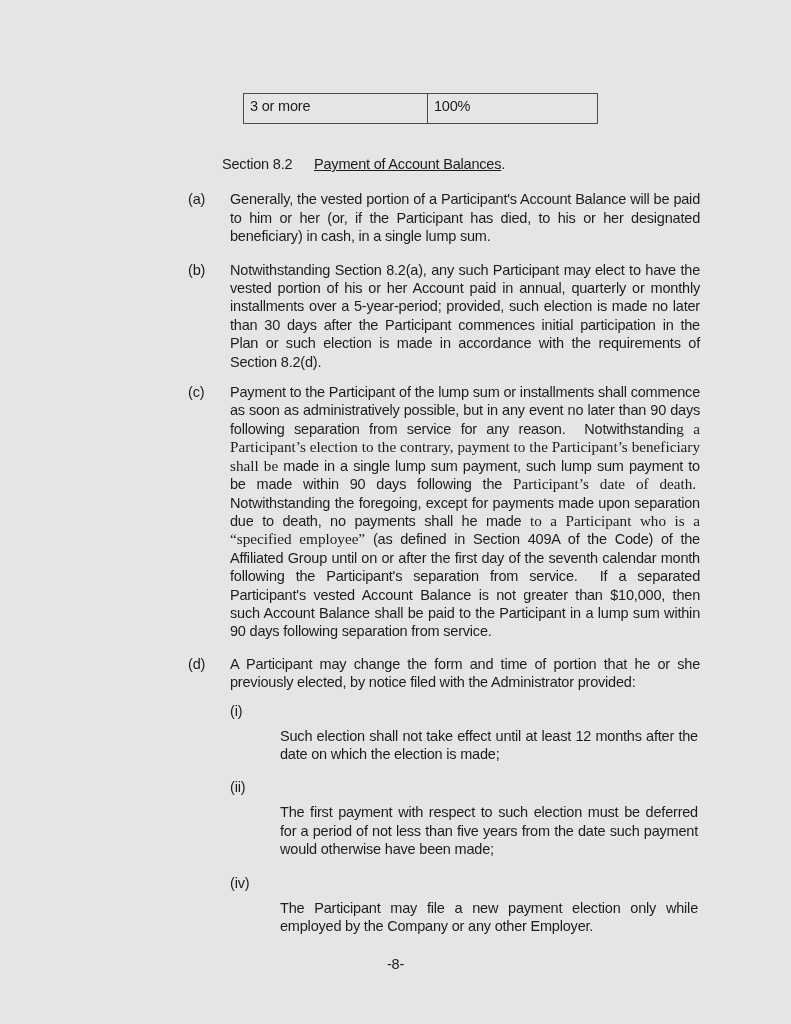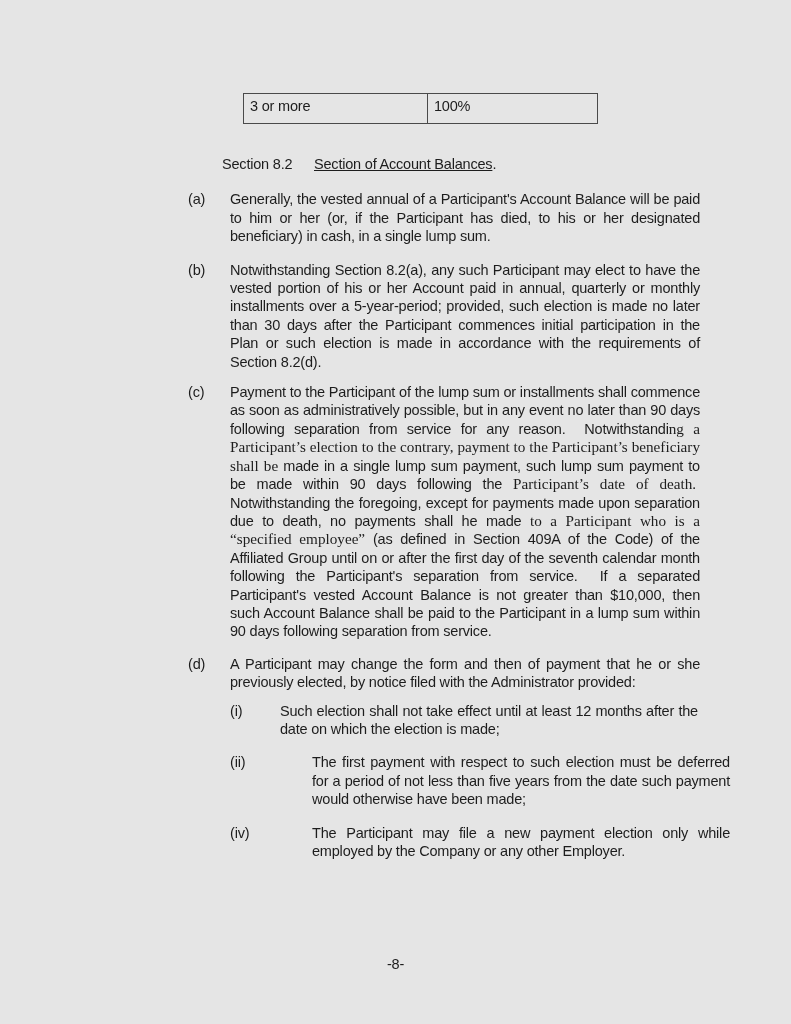--- a/index.html
+++ b/index.html
@@ -30,28 +30,28 @@
   .heading { margin-top:31px; white-space:nowrap; }
   .hnum { display:inline-block; width:92px;margin-left:34px; }
   .htitle { text-decoration:underline; }
 
   .para { display:flex; }
   .para .plabel { flex:none; width:42px; }
   .para .ptext { flex:none; width:470px; text-align:justify; text-justify:inter-word; }
 
   .item { display:flex; margin-left:42px; }
   .item .ilabel { flex:none; width:50px; }
-  .item .itext { flex:none; width:418px; text-align:justify; text-justify:inter-word; }
+  .item .itext { flex:none; width:418px; text-align:justify; text-justify:inter-word;margin-top:25px; }
 
   .mt-a { margin-top:17px; }
   .mt-b { margin-top:15px; }
   .mt-c { margin-top:12px; }
   .mt-d { margin-top:14px; }
   .mt-i { margin-top:10px; }
-  .mt-ii { margin-top:15px;gap:32px; }
+  .mt-ii { margin-top:15px; }
 
   .serif {
     font-family:"Liberation Serif", serif;
     font-size:15.2px;
     letter-spacing:0;
   }
 
   .footer {
     position:absolute; left:0; top:955px; width:100%;
     text-align:center; font-size:14.5px;
@@ -66,41 +66,41 @@
     <table class="vtable">
       <tbody>
           <tr>
         <td class="c1">3 or more</td>
         <td class="c2">100%</td>
       </tr>
     </tbody>
       </table>
 
     <div class="heading">
-      <span class="hnum">Section 8.2</span><span class="htitle">Section of Account Balances</span><span>.</span>
+      <span class="hnum">Section 8.2</span><span class="htitle">Payment of Account Balances</span><span>.</span>
     </div>
 
     <div class="para mt-a">
       <div class="plabel">(a)</div>
-      <div class="ptext"><span>Generally, the vested annual of a Participant's Account Balance will be paid to him or her (or, if the Participant has died, to his or her designated beneficiary) in cash, in a single lump sum.</span></div>
+      <div class="ptext"><span>Generally, the vested portion of a Participant's Account Balance will be paid to him or her (or, if the Participant has died, to his or her designated beneficiary) in cash, in a single lump sum.</span></div>
     </div>
 
     <div class="para mt-b">
       <div class="plabel">(b)</div>
       <div class="ptext"><span>Notwithstanding Section 8.2(a), any such Participant may elect to have the vested portion of his or her Account paid in annual, quarterly or monthly installments over a 5-year-period; provided, such election is made no later than 30 days after the Participant commences initial participation in the Plan or such election is made in accordance with the requirements of Section 8.2(d).</span></div>
     </div>
 
     <div class="para mt-c">
       <div class="plabel">(c)</div>
       <div class="ptext"><span>Payment to the Participant of the lump sum or installments shall commence as soon as administratively possible, but in any event no later than 90 days following separation from service for any reason.&nbsp; Notwithstandi</span><span class="serif">ng a Participant’s election to the contrary, payment to the Participant’s beneficiary shall be </span><span>made in a single lump sum payment, such lump sum payment to be made within 90 days following the </span><span class="serif">Participant’s date of death.</span><span>&nbsp; Notwithstanding the foregoing, except for payments made upon separation due to death, no payments shall he made </span><span class="serif">to a Participant who is a “specified employee” </span><span>(as defined in Section 409A of the Code) of the Affiliated Group until on or after the first day of the seventh calendar month following the Participant's separation from service.&nbsp; If a separated Participant's vested Account Balance is not greater than $10,000, then such Account Balance shall be paid to the Participant in a lump sum within 90 days following separation from service.</span></div>
     </div>
 
     <div class="para mt-d">
       <div class="plabel">(d)</div>
-      <div class="ptext"><span>A Participant may change the form and then of payment that he or she previously elected, by notice filed with the Administrator provided:</span></div>
+      <div class="ptext"><span>A Participant may change the form and time of portion that he or she previously elected, by notice filed with the Administrator provided:</span></div>
     </div>
 
     <div class="item mt-i">
       <div class="ilabel">(i)</div>
       <div class="itext">Such election shall not take effect until at least 12 months after the date on which the election is made;</div>
     </div>
 
     <div class="item mt-ii">
       <div class="ilabel">(ii)</div>
       <div class="itext">The first payment with respect to such election must be deferred for a period of not less than five years from the date such payment would otherwise have been made;</div>

